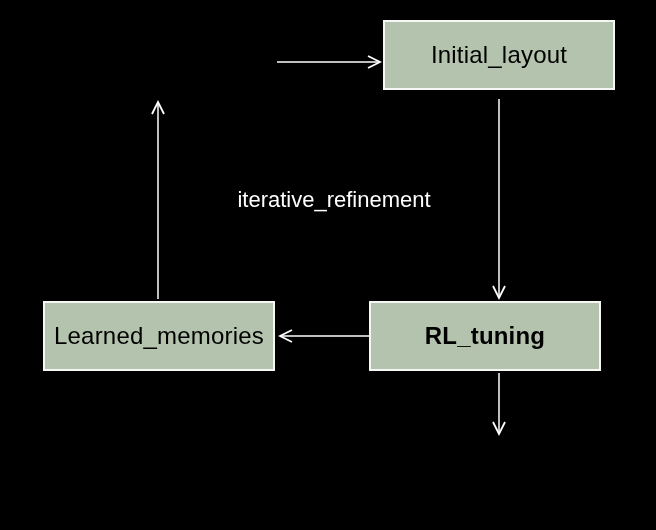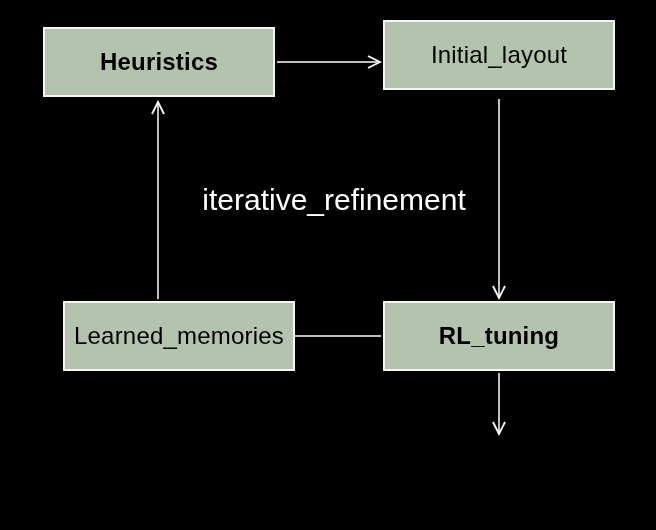--- a/index.html
+++ b/index.html
@@ -28,29 +28,29 @@
     align-items: center;
     justify-content: center;
     color: #000000;
     font-size: 24px;
     letter-spacing: 0.2px;
     white-space: nowrap;
   }
   .node.bold { font-weight: bold; }
   .node-heuristics        { left: 43px;  top: 27px;  }
   .node-initial-layout    { left: 383px; top: 20px;  }
-  .node-learned-memories  { left: 43px;  top: 301px; margin-left: 20px; }
-  .node-rl-tuning         { left: 383px; top: 301px; }
+  .node-learned-memories  { left: 43px;  top: 301px; }
+  .node-rl-tuning         { left: 369px; top: 301px; }
   .node-optimized-mosaic  { left: 383px; top: 438px; }
   .edge-label {
     position: absolute;
     left: 334px; top: 200px;
     transform: translate(-50%, -50%);
     color: #ffffff;
-    font-size: 30px;
+    font-size: 22px;
     white-space: nowrap;
   }
 </style>
 </head>
 <body>
 
 <div class="canvas">
 
   <svg class="connectors" viewBox="0 0 656 530" xmlns="http://www.w3.org/2000/svg">
     <defs>
@@ -60,23 +60,20 @@
     </defs>
     <g stroke="#ffffff" stroke-width="1.5">
       <line x1="277" y1="62" x2="380" y2="62" marker-end="url(#arrow)"></line>
       <line x1="499" y1="99" x2="499" y2="298" marker-end="url(#arrow)"></line>
       <line x1="381" y1="336" x2="280" y2="336" marker-end="url(#arrow)"></line>
       <line x1="158" y1="299" x2="158" y2="102" marker-end="url(#arrow)"></line>
       <line x1="499" y1="373" x2="499" y2="434" marker-end="url(#arrow)"></line>
     </g>
   </svg>
 
-  <div class="node bold node-heuristics">
-    <span>Heuristics</span>
-  </div>
 
   <div class="node node-initial-layout">
     <span>Initial_layout</span>
   </div>
 
   <div class="node node-learned-memories">
     <span>Learned_memories</span>
   </div>
 
   <div class="node bold node-rl-tuning">

